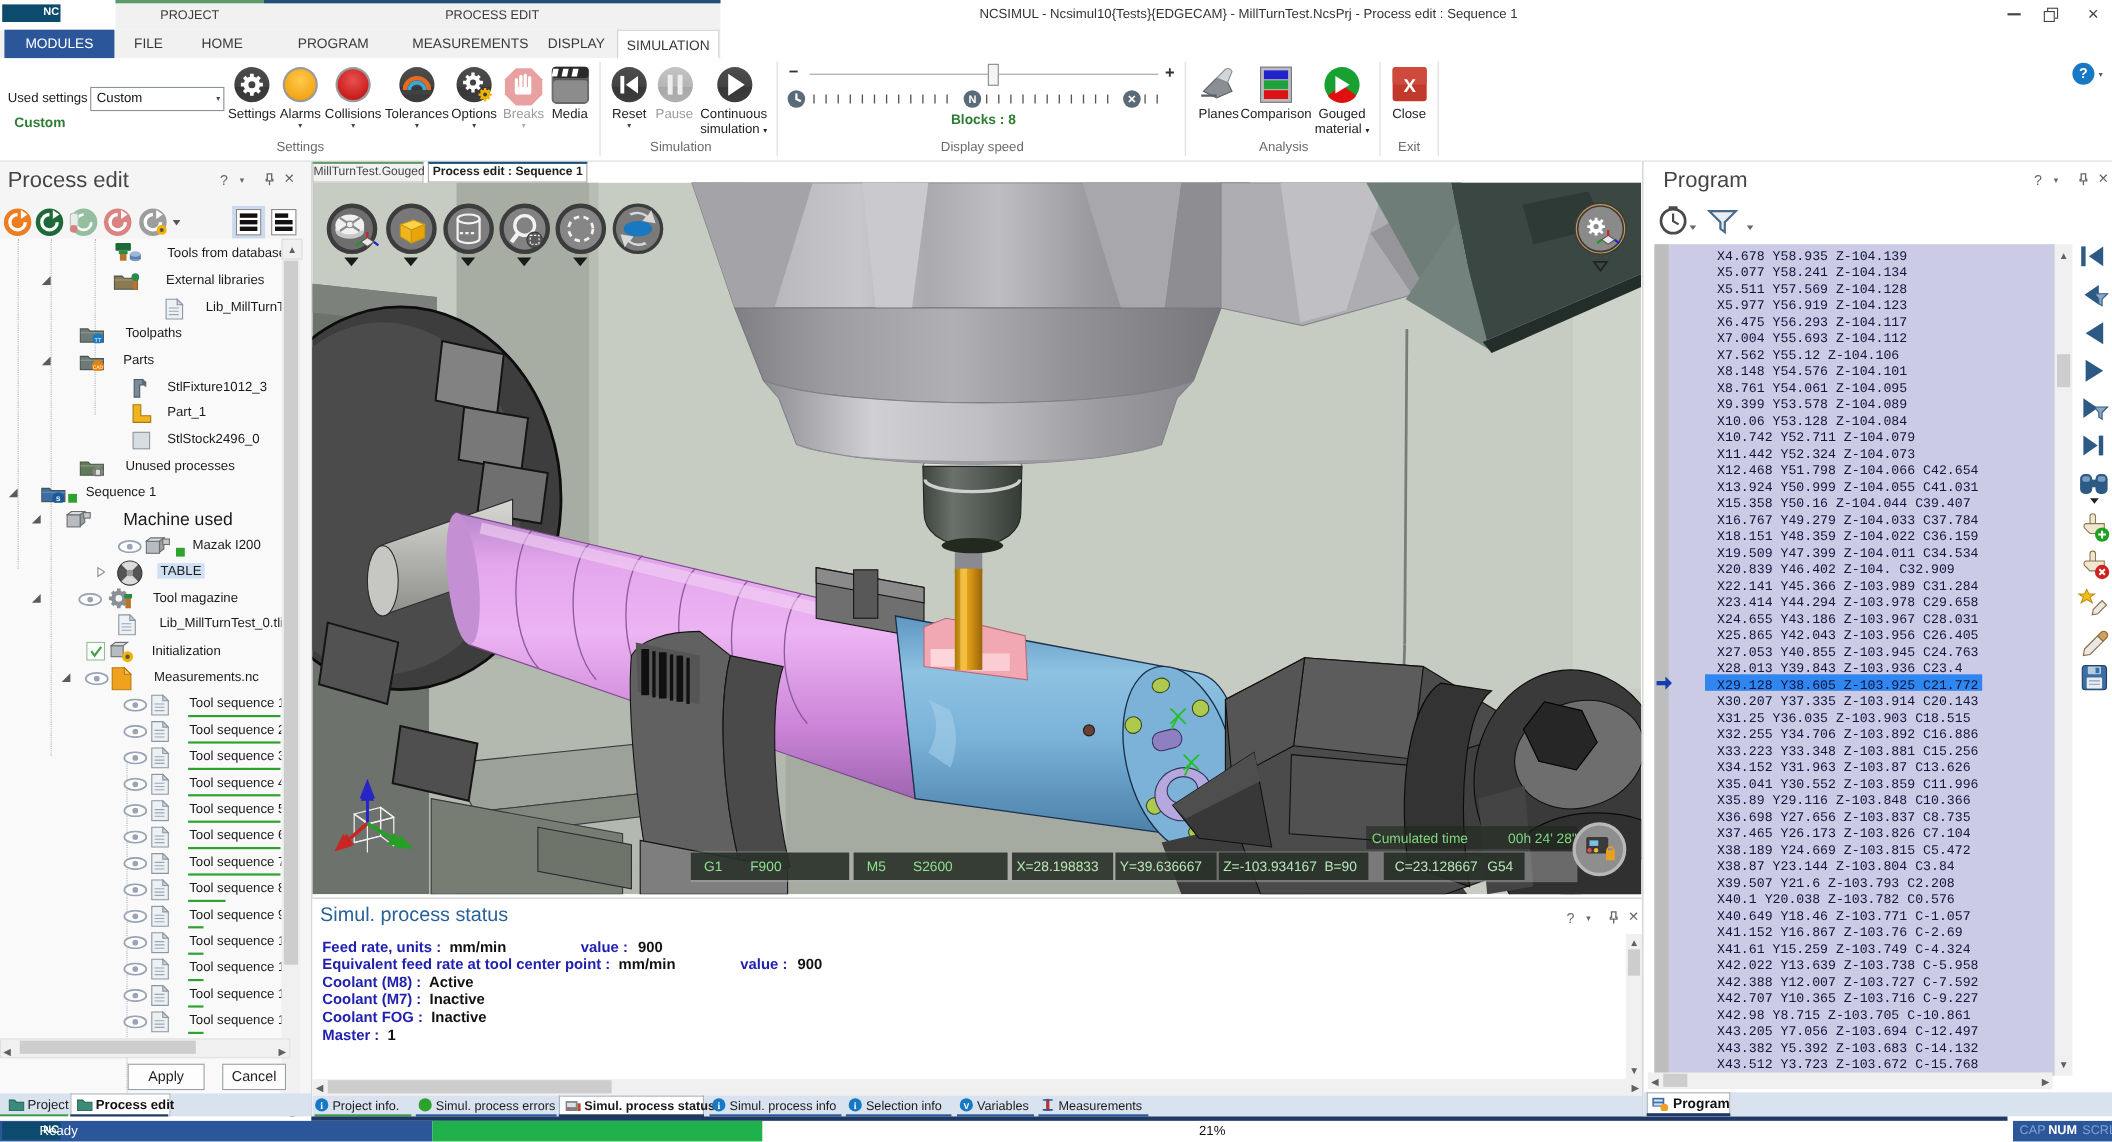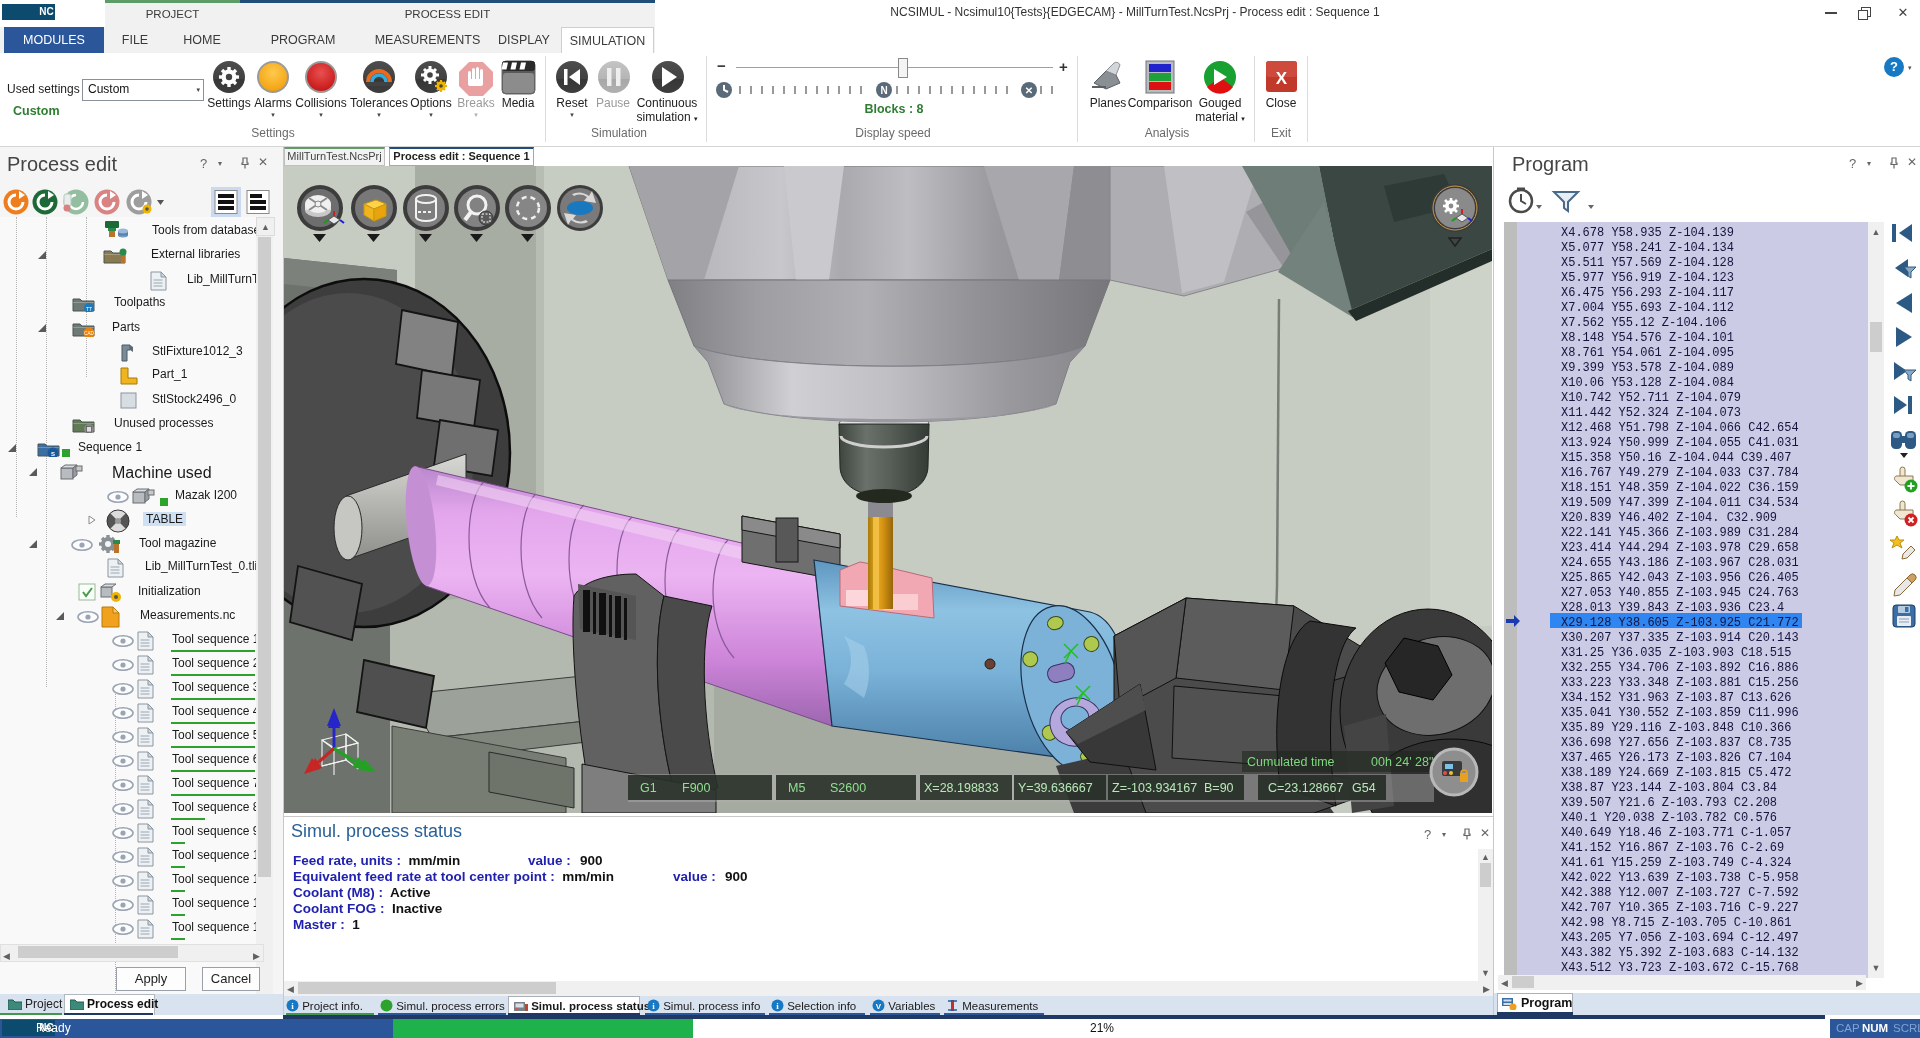--- a/index.html
+++ b/index.html
@@ -702,21 +702,21 @@
     <svg class="a" style="left:70px;top:4px;" width="14" height="12">
           <path d="M0 2 h5 l2 2 h7 v8 h-14 z" fill="#3d8a7a" stroke="#1f5f52"></path>
         </svg>
     <span class="a" style="left:87px;top:3px;font-size:12px;font-weight:bold;color:#111;">Process edit</span>
     <div class="a" style="left:0px;top:19px;width:62px;height:2px;background:#3f9948;"></div>
     <div class="a" style="left:64px;top:19px;width:89px;height:3px;background:#1f3864;"></div>
   </div>
 </div>
 
 <div class="a" style="left:284px;top:147px;width:1209px;height:19px;background:#fff;"></div>
-<div class="a" style="left:284px;top:147px;width:101px;height:19px;background:#f2f2f2;border:1px solid #c0c0c0;border-top:2px solid #5d9b68;box-sizing:border-box;font-size:11px;color:#444;text-align:center;line-height:15px;">MillTurnTest.NcsPrj</div>
+<div class="a" style="left:284px;top:147px;width:101px;height:19px;background:#f2f2f2;border:1px solid #c0c0c0;border-top:2px solid #5d9b68;box-sizing:border-box;font-size:11px;color:#444;text-align:center;line-height:15px;">MillTurnTest.Gouged</div>
 <div class="a" style="left:389px;top:147px;width:145px;height:19px;background:#fff;border:1px solid #a8a8a8;border-top:2px solid #1f4e79;box-sizing:border-box;font-size:11px;font-weight:bold;color:#222;text-align:center;line-height:15px;">Process edit : Sequence 1</div>
 
 <svg class="a" style="left:284px;top:166px;" width="1208" height="647" viewBox="0 0 1208 647">
 <defs>
 <linearGradient id="pinkg" x1="0" y1="0" x2="0" y2="1">
   <stop offset="0" stop-color="#b887cc"></stop>
           <stop offset="0.18" stop-color="#e3a6ec"></stop>
           <stop offset="0.42" stop-color="#ecb4f2"></stop>
           <stop offset="0.75" stop-color="#cc84d8"></stop>
           <stop offset="1" stop-color="#9d66b0"></stop>
@@ -1036,20 +1036,21 @@
   <div class="a" style="left:1140px;top:10px;font-size:13px;color:#666;">?</div>
   <div class="a" style="left:1158px;top:13px;font-size:8px;color:#666;">▾</div>
   <div class="a" style="left:1178px;top:9px;"><svg width="10" height="12" style="vertical-align:middle;">
           <path d="M3 1 h4 v5 h1 v1.5 h-6 V6 h1 z M5 7.5 v4" stroke="#666" stroke-width="1.2" fill="none"></path>
         </svg></div>
   <div class="a" style="left:1196px;top:9px;font-size:12px;color:#666;">✕</div>
   <div class="a" style="left:9px;top:36px;width:1180px;font-size:13.5px;line-height:16px;white-space:nowrap;">
     <div><span class="statlbl">Feed rate, units :&nbsp; </span><span class="statval">mm/min</span><span class="statlbl" style="position:absolute;left:235px;white-space:nowrap;">value :&nbsp; </span><span class="statval" style="position:absolute;left:287px;white-space:nowrap;">900</span></div>
     <div><span class="statlbl">Equivalent feed rate at tool center point :&nbsp; </span><span class="statval">mm/min</span><span class="statlbl" style="position:absolute;left:380px;white-space:nowrap;">value :&nbsp; </span><span class="statval" style="position:absolute;left:432px;white-space:nowrap;">900</span></div>
     <div><span class="statlbl">Coolant (M8) :&nbsp; </span><span class="statval">Active</span></div>
+    <div><span class="statlbl">Coolant (M7) :&nbsp; </span><span class="statval">Inactive</span></div>
     <div><span class="statlbl">Coolant FOG :&nbsp; </span><span class="statval">Inactive</span></div>
     <div><span class="statlbl">Master :&nbsp; </span><span class="statval">1</span></div>
   </div>
 
   <div class="a scroll" style="left:1194px;top:32px;width:15px;height:132px;">
     <div class="sbarrow" style="margin-top:2px;">▲</div>
     <div class="a sbarrow" style="left:0;right:0;bottom:2px;">▼</div>
     <div class="a thumb" style="left:2px;top:14px;width:11px;height:24px;"></div>
   </div>
 

